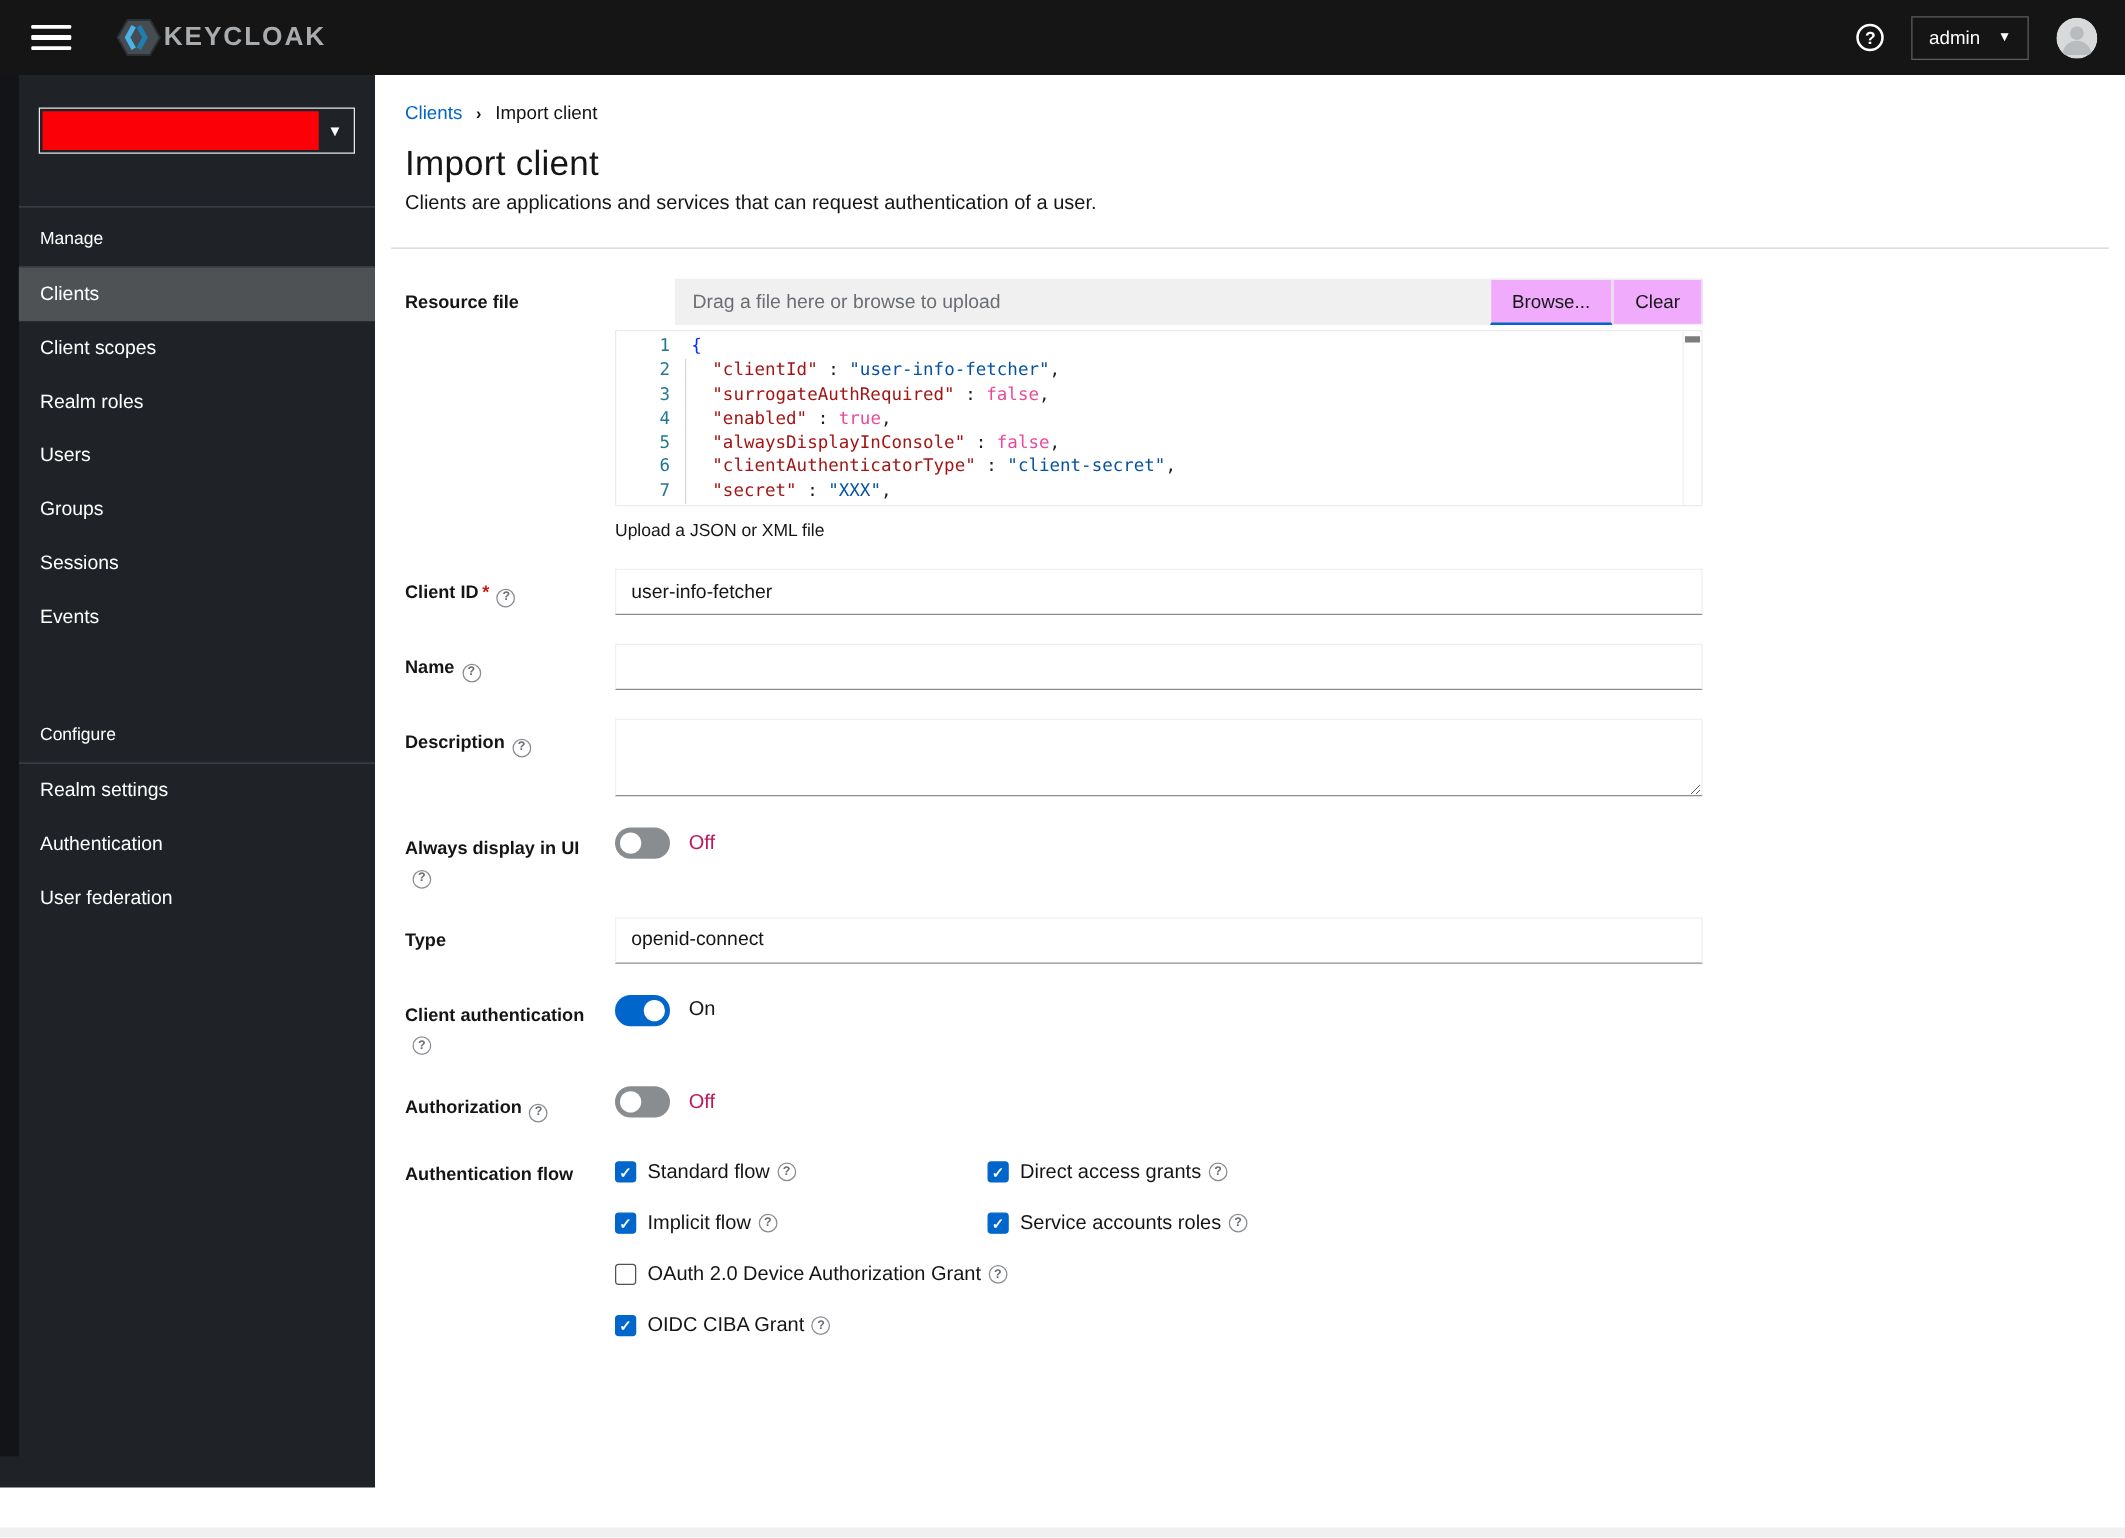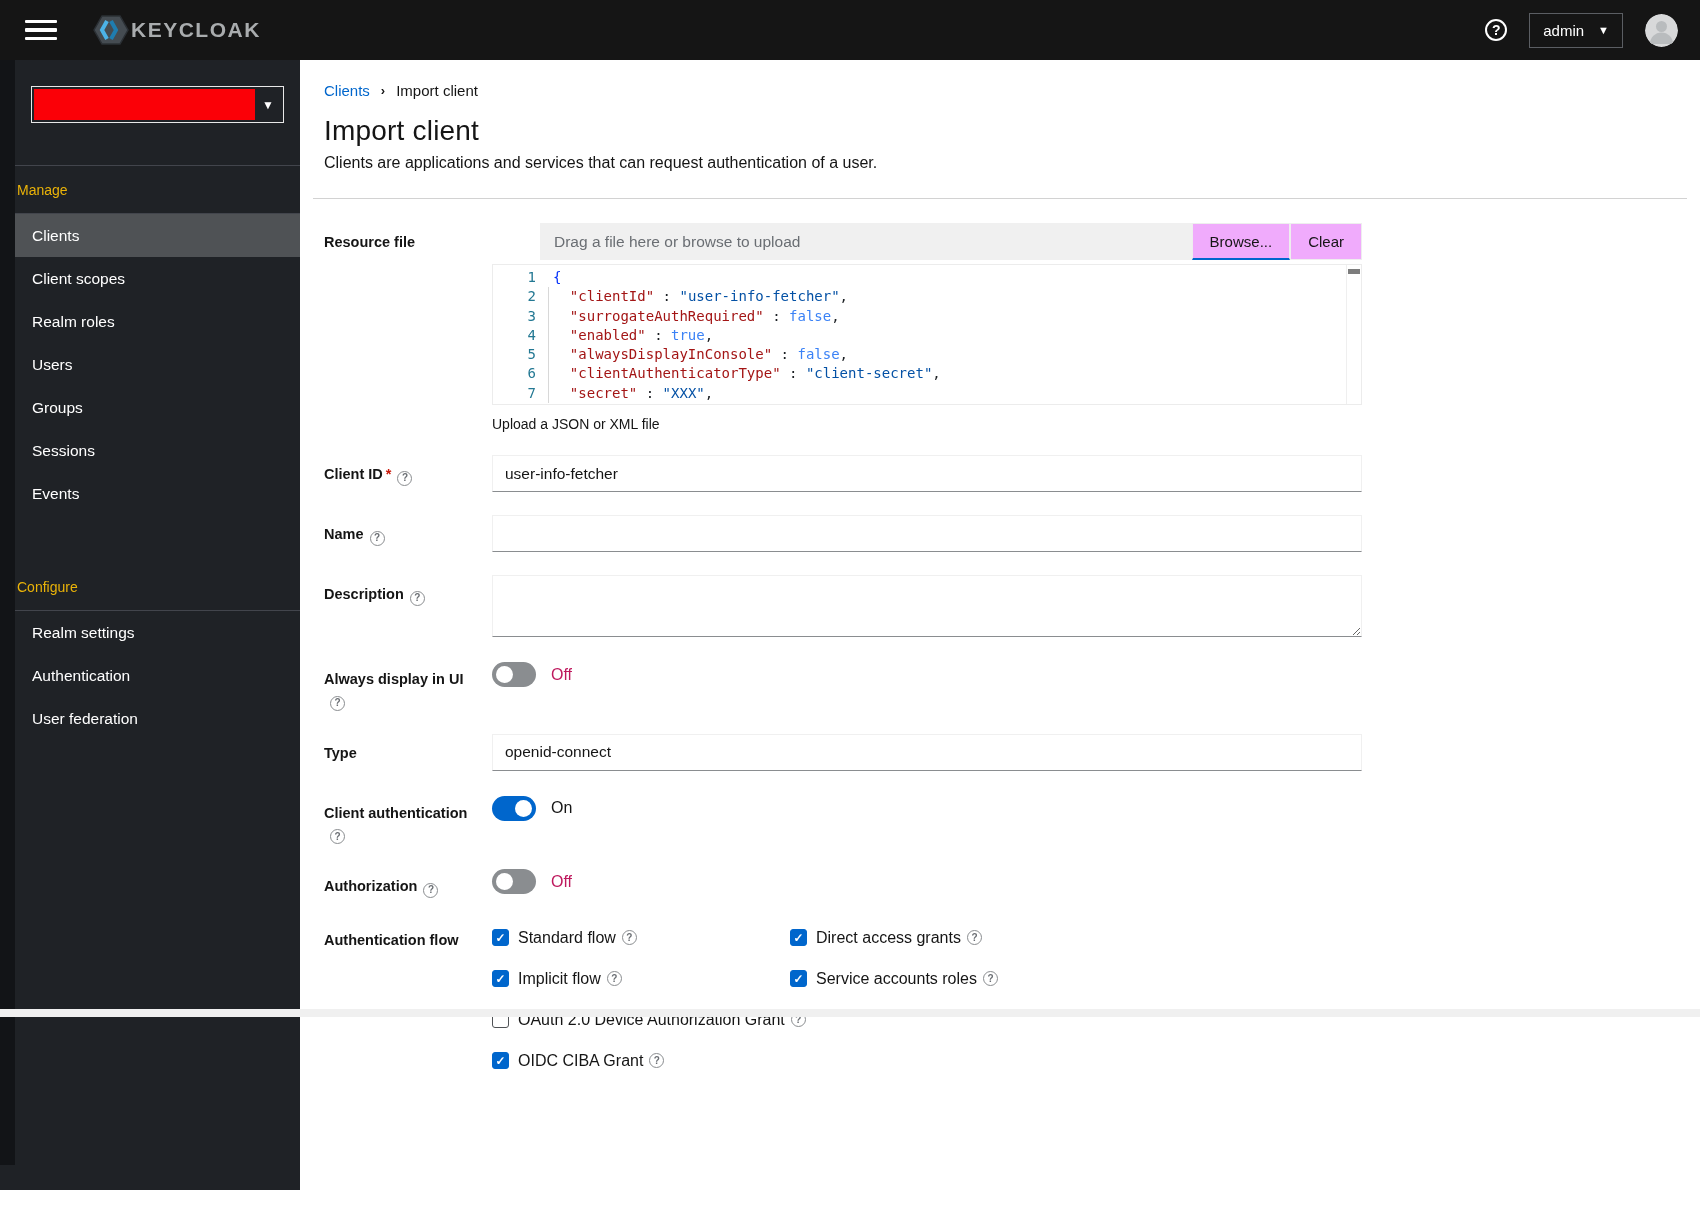--- a/index.html
+++ b/index.html
@@ -2,21 +2,21 @@
 <html><head>
 <meta charset="utf-8">
 <style>
   * { box-sizing: border-box; }
   html,body { margin:0; padding:0; }
   body {
     width:1700px; height:1230px; overflow:hidden;
     font-family:"Liberation Sans", sans-serif;
     background:#ffffff; color:#151515;
   }
-  .app { width:1700px; height:1017px; position:relative; display:flex; flex-direction:column; }
+  .app { width:1700px; height:1230px; position:relative; display:flex; flex-direction:column; }
 
   
   .topbar {
     height:60px; background:#151515; display:flex; align-items:center;
     justify-content:space-between; padding:0 22px 0 25px; flex:0 0 60px;
   }
   .topbar-left { display:flex; align-items:center; gap:28px; }
   .hamburger { width:32px; height:26px; display:flex; flex-direction:column; justify-content:center; gap:5px; background:none; border:none; cursor:pointer; padding:0; }
   .hamburger span { display:block; height:3.5px; background:#fff; border-radius:1px; }
   .brand { display:flex; align-items:center; gap:2px; }
@@ -42,21 +42,21 @@
   .sidebar-edge { position:absolute; left:0; top:0; width:15px; height:1105px; background:#121417; }
   .sidebar-inner { margin-left:15px; height:100%; }
   .realm-box {
     margin:26px 16px 0 16px; height:37px; border:1px solid #e8e8e8;
     display:flex; align-items:center; padding:2px; cursor:pointer; background:#1f2226;
   }
   .realm-red { flex:1; height:100%; background:#fb0007; }
   .realm-caret { width:26px; text-align:center; color:#fff; font-size:12px; }
   .nav-divider { border:none; border-top:1px solid #42454c; margin:0; }
   .nav-divider.top { margin-top:42px; }
-  .nav-title { color:#eab308; font-size:14px; padding:16px 16px 15px 2px; }
+  .nav-title { color:#ffffff; font-size:14px; padding:16px 16px 15px 17px; }
   .nav-section.configure { margin-top:48px; }
   .nav-item {
     height:43px; display:flex; align-items:center; padding:0 16px 0 13px;
     color:#fff; font-size:15.5px; cursor:pointer; border-left:4px solid transparent;
     margin-left:-15px; padding-left:28px;
   }
   .nav-item.selected { background:#4f5255; border-left-color:#2b9af3; }
 
   
   .main { flex:1; position:relative; background:#fff; }
@@ -90,21 +90,21 @@
     position:relative; font-family:"DejaVu Sans Mono", monospace; font-size:14px;
     padding-top:3px; background:#fff;
   }
   .code-line { display:flex; line-height:19.3px; }
   .ln { width:60px; flex:0 0 60px; text-align:right; padding-right:17px; color:#237893; }
   .code-text { white-space:pre; position:relative; }
   .code-text .guide { position:absolute; left:-5px; top:0; height:100%; border-left:1px solid #d8d8d8; }
   .tok-plain { color:#1b1f23; }
   .tok-key { color:#a31515; }
   .tok-str { color:#0451a5; }
-  .tok-bool { color:#3b82f6; }
+  .tok-bool { color:#ec4899; }
   .tok-brace { color:#0431fa; }
   .sb-v { position:absolute; top:0; right:0; bottom:0; width:15px; border-left:1px solid #efefef; background:#fff; }
   .sb-thumb { position:absolute; top:4px; left:1px; width:12px; height:5px; background:#7d7d7d; }
 
   .helper-text { font-size:14px; margin-top:11px; color:#151515; }
 
   
   .text-input, .text-area {
     width:100%; height:37px; border:1px solid #f0f0f0; border-bottom:1px solid #8a8d90;
     padding:0 12px; font-size:15.5px; font-family:inherit; color:#151515; background:#fff; outline:none;

